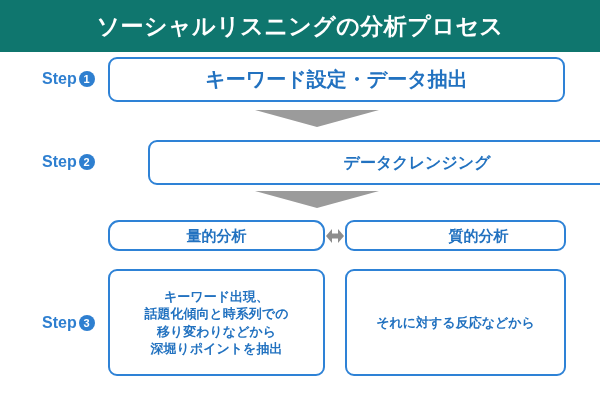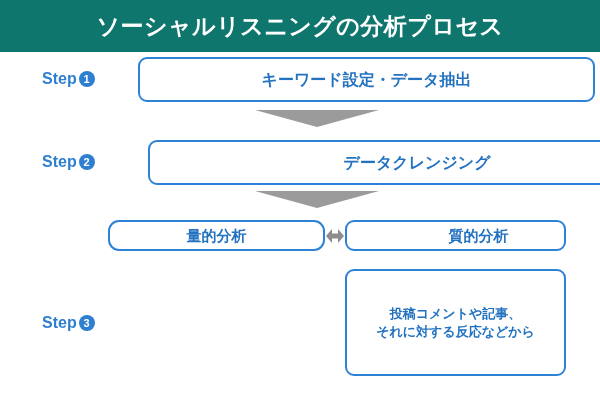--- a/index.html
+++ b/index.html
@@ -81,21 +81,21 @@
     justify-content: center;
     text-align: center;
     color: #2272c0;
     font-weight: bold;
   }
   .box-line {
     display: block;
     line-height: 1.32;
   }
 
-  #box-step1 { left: 108px; top: 25px;  width: 457px; height: 45px; font-size: 16px; margin-left: 30px; }
+  #box-step1 { left: 108px; top: 25px;  width: 457px; height: 45px; font-size: 20px; }
   #box-step2 { left: 108px; top: 108px; width: 538px; height: 45px; font-size: 16px; margin-left: 40px; }
 
   #box-quant-title { left: 108px; top: 188px; width: 217px; height: 31px; font-size: 15px; border-radius: 11px; }
   #box-qual-title  { left: 345px; top: 188px; width: 221px; height: 31px; font-size: 15px; padding-left: 46px; }
 
   #box-quant-body { left: 108px; top: 237px; width: 217px; height: 107px; font-size: 13px; }
   #box-qual-body  { left: 345px; top: 237px; width: 221px; height: 107px; font-size: 13px; }
 
   
   .arrow-down {
@@ -164,19 +164,24 @@
   <div class="box" id="box-qual-title">
     <span class="box-line">質的分析</span>
   </div>
 
   <div class="arrow-lr">
     <svg width="18" height="20" viewBox="0 0 18 20" xmlns="http://www.w3.org/2000/svg">
       <path d="M0 10 L6 3 L6 7.5 L12 7.5 L12 3 L18 10 L12 17 L12 12.5 L6 12.5 L6 17 Z" fill="#8d8d8d"></path>
     </svg>
   </div>
 
+  <div class="box multiline" id="box-quant-body">
+    <span class="box-line">キーワード出現、</span>
+    <span class="box-line">話題化傾向と時系列での</span>
+    <span class="box-line">移り変わりなどから</span>
+    <span class="box-line">深堀りポイントを抽出</span>
+  </div>
 
   <div class="box multiline" id="box-qual-body">
-    <span class="box-line">投稿コメントや記事、</span>
     <span class="box-line">それに対する反応などから</span>
   </div>
 
 </div>
 
 </body></html>

